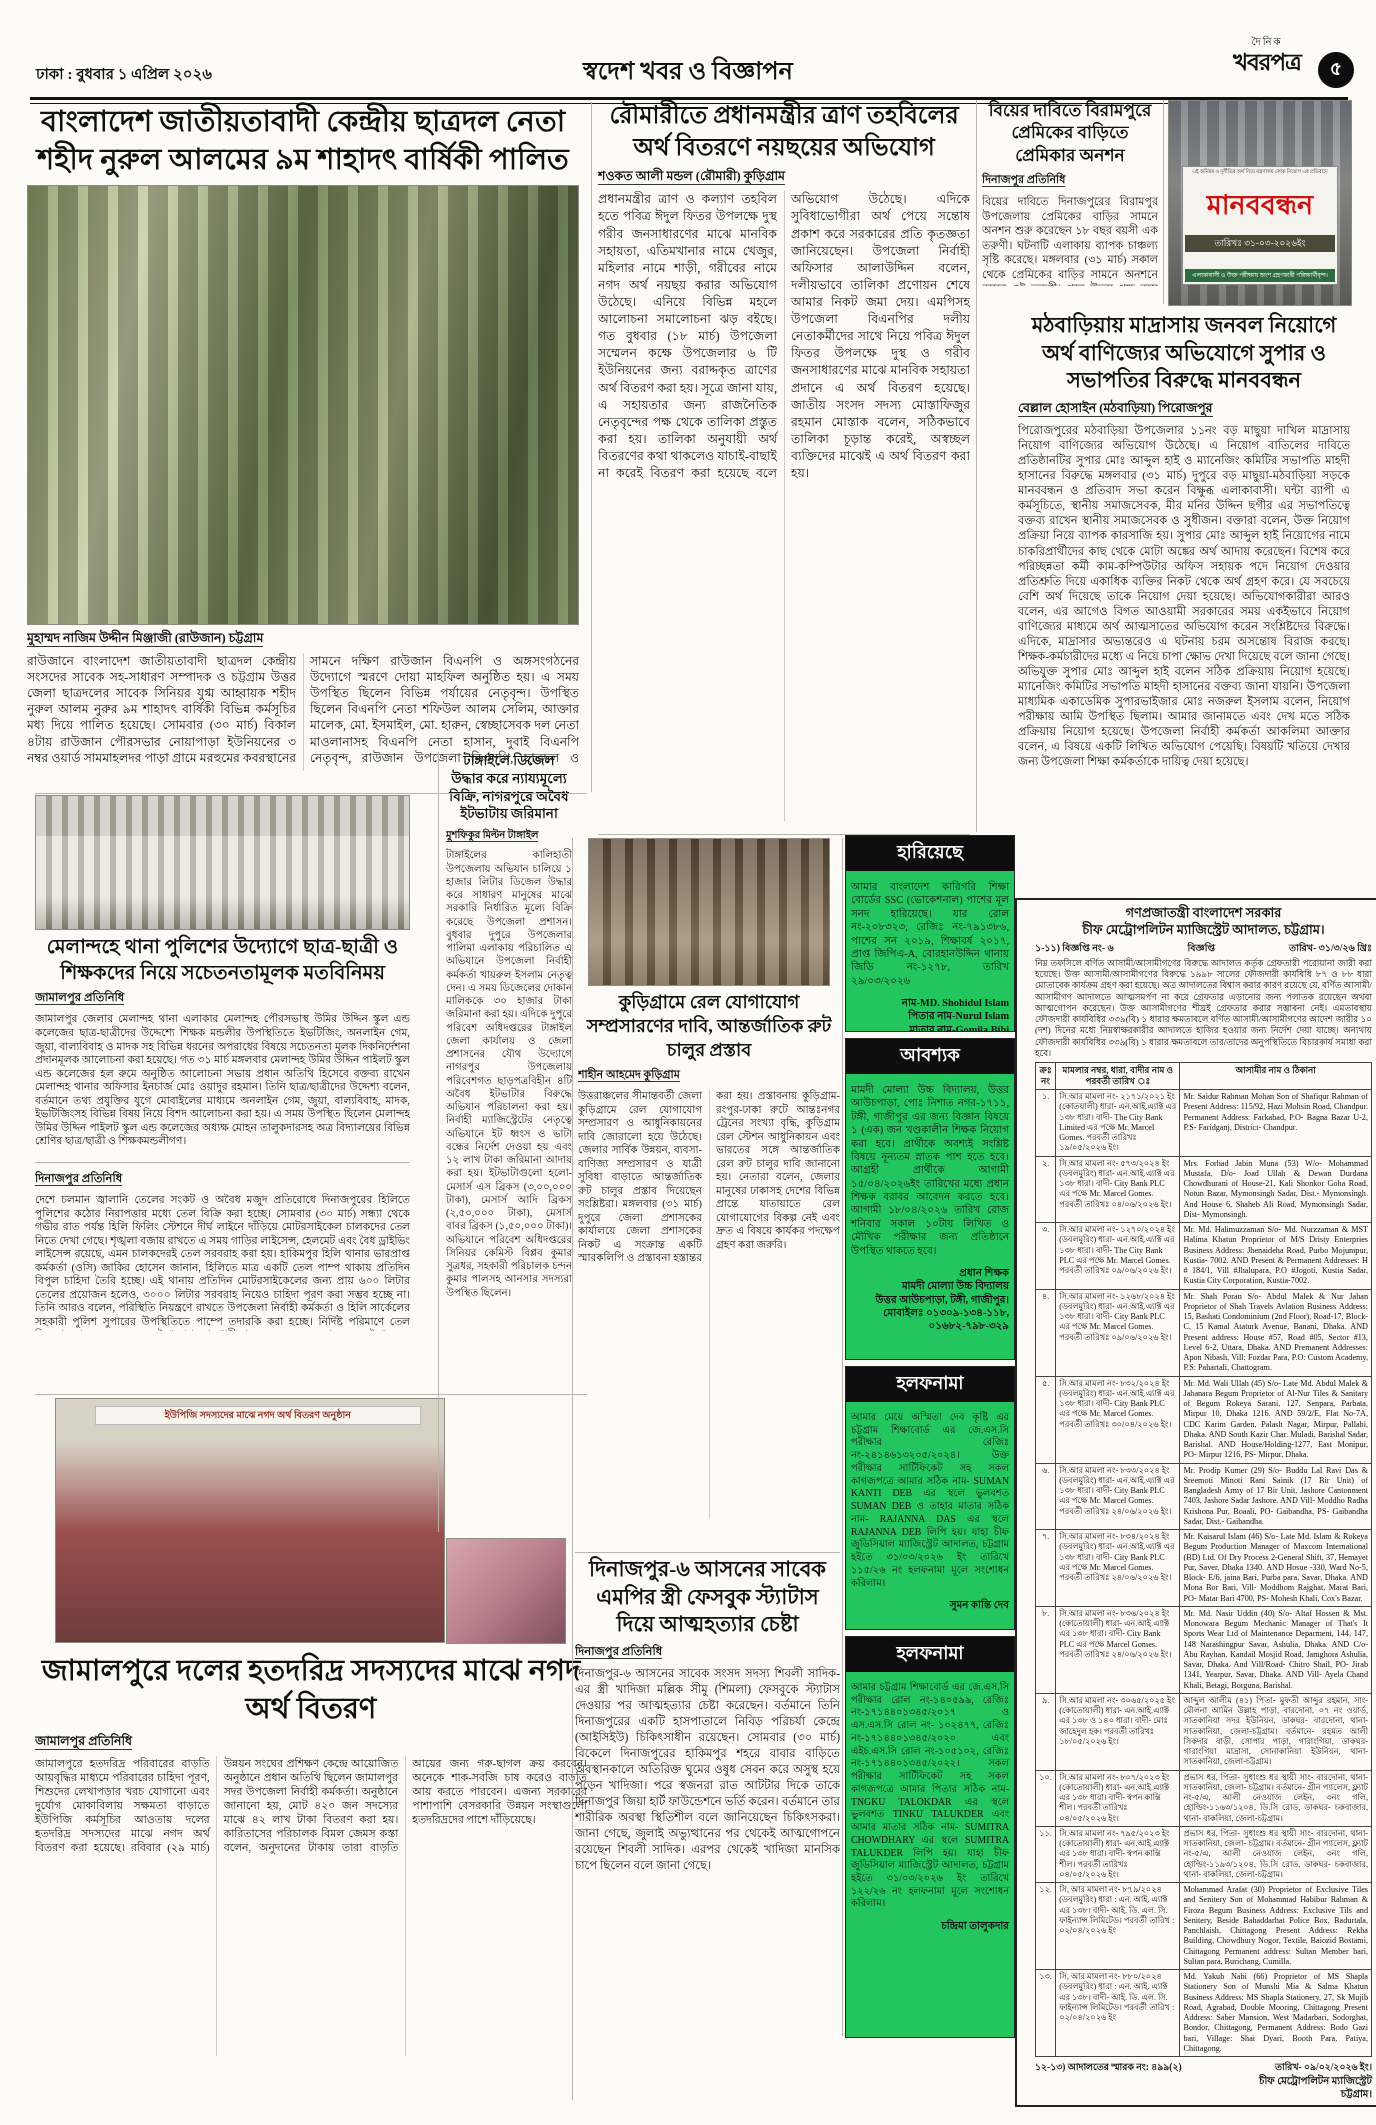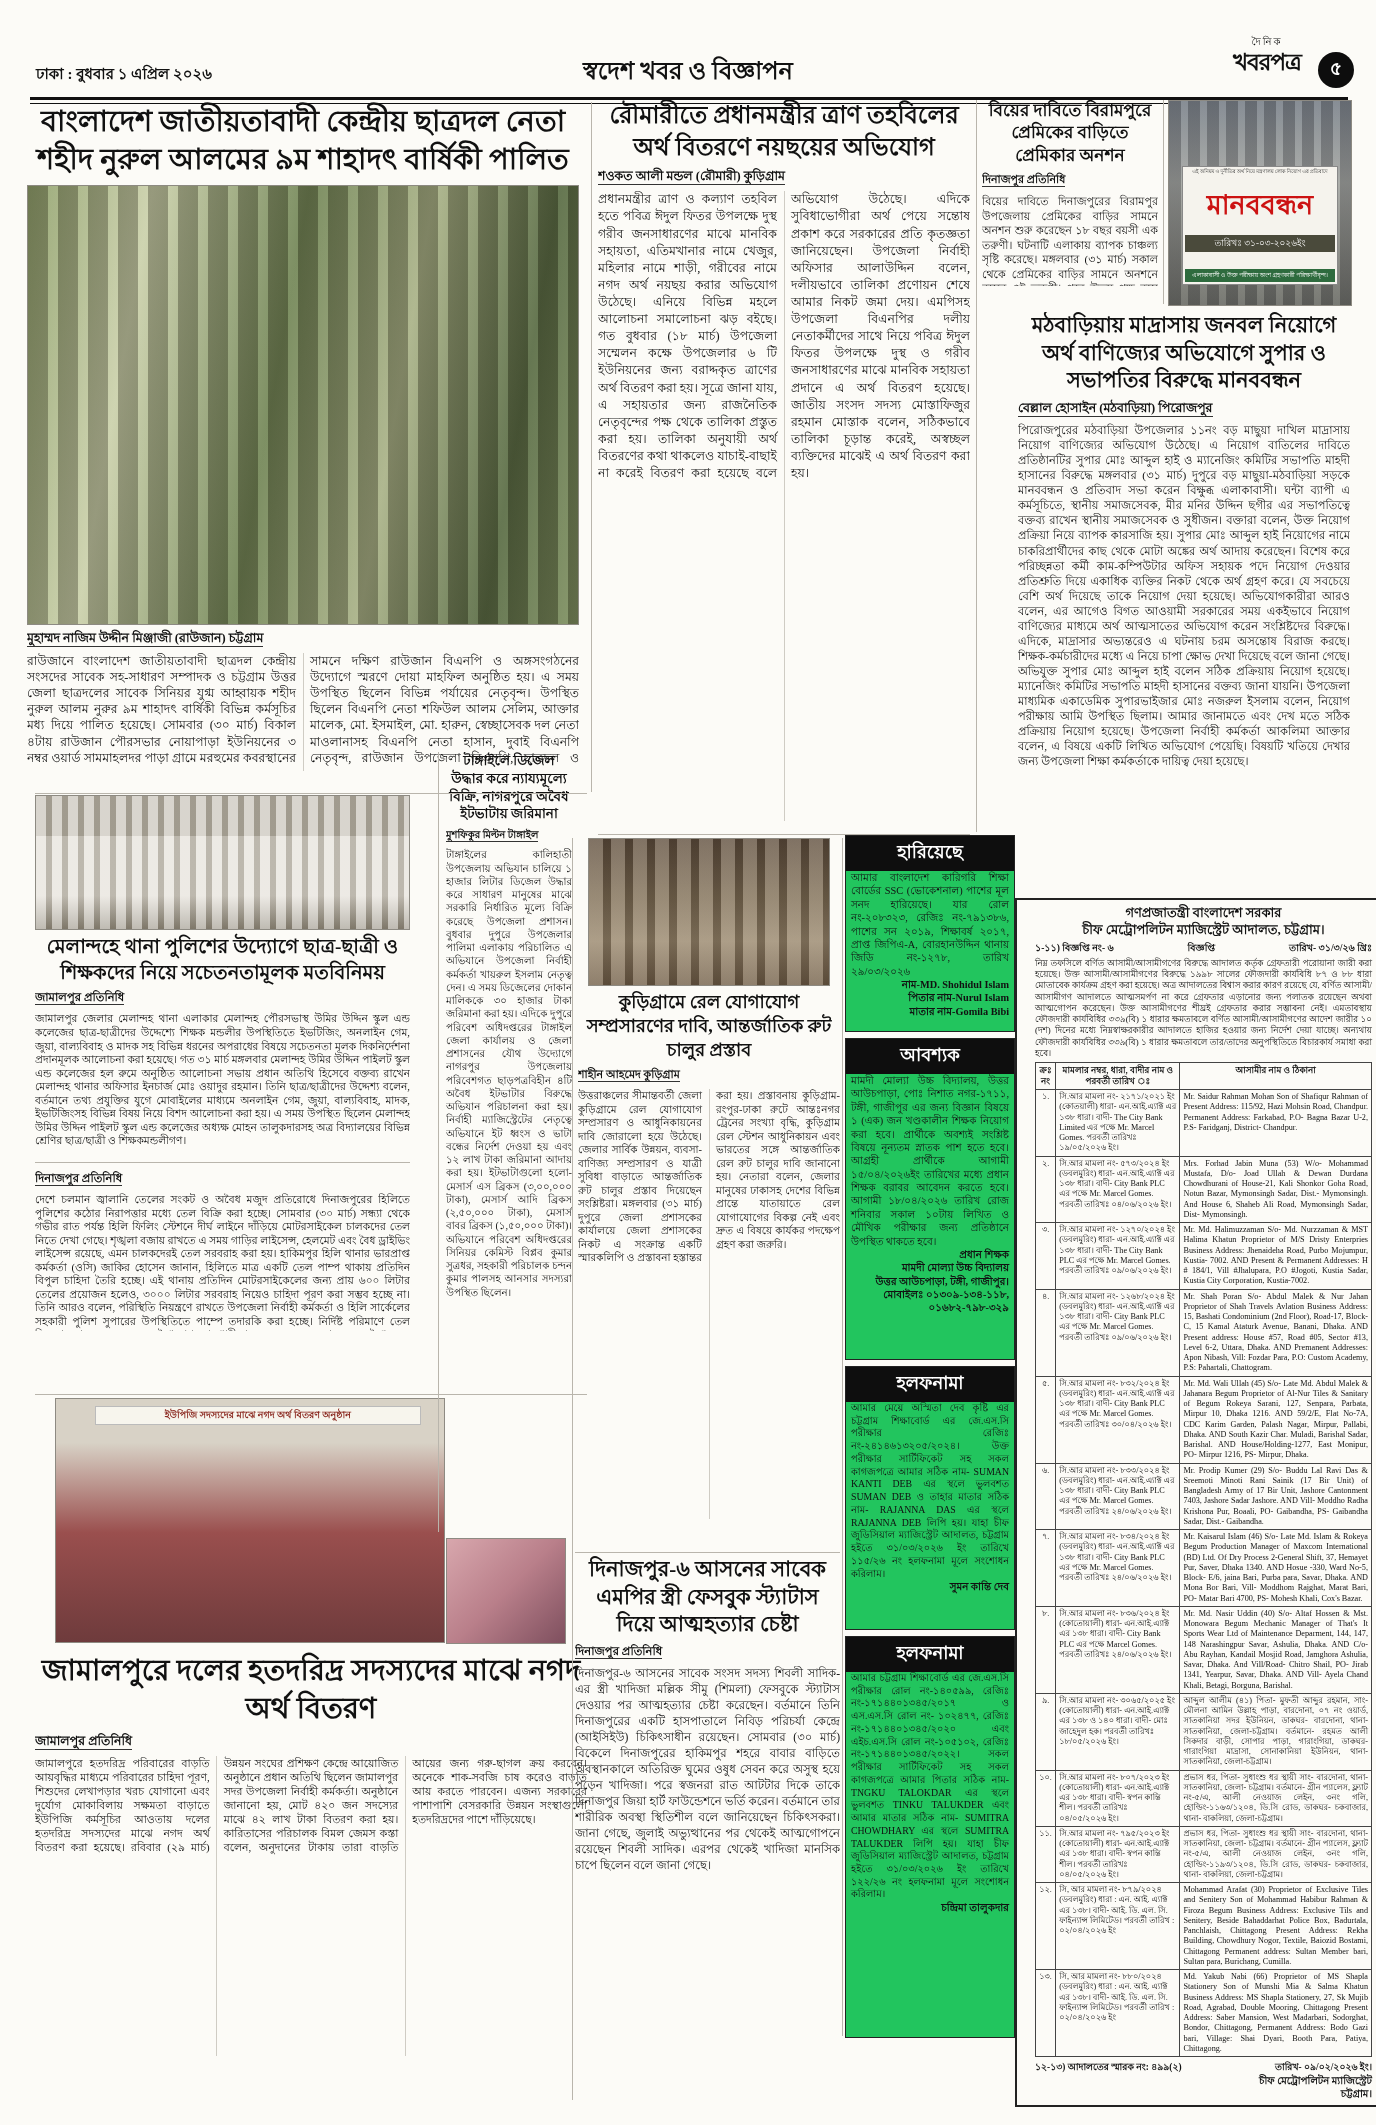--- a/index.html
+++ b/index.html
@@ -43,21 +43,21 @@
           display:flex;flex-direction:column;justify-content:space-between;text-align:center;padding:2px;}
   .banner .b-small{font-size:5px;line-height:1.25;color:#333;}
   .banner .b-title{color:#cc1212;font-weight:800;font-size:27px;line-height:1;}
   .banner .b-date{background:#4a4a3b;color:#fff;font-size:9px;padding:1px 0;}
   .banner .b-foot{background:#2e6b3e;color:#fff;font-size:6px;padding:1px 0;}
   .cash-banner{position:absolute;left:10%;right:6%;top:3%;background:rgba(250,247,240,.92);
           color:#8c2b22;font-size:9.5px;font-weight:bold;text-align:center;padding:1px 2px;border:1px solid #bbb;}
   
   .notice{position:absolute;border:1.5px solid #222;background:#22c55e;overflow:hidden;}
   .notice .n-title{background:#0e0e0e;color:#fff;text-align:center;font-size:18px;font-weight:800;padding:2px 0;}
-  .notice .n-body{padding:0 5px;font-size:10.3px;line-height:1.3;text-align:justify;}
+  .notice .n-body{padding:9px 5px;font-size:10.3px;line-height:1.3;text-align:justify;}
   .notice .n-sig{padding:0 5px 4px;font-size:10.3px;font-weight:bold;text-align:right;line-height:1.3;}
   
   .court{position:absolute;border:2px solid #222;background:#fcfbf7;padding:5px 18px;overflow:hidden;}
   .court .c-gov{text-align:center;font-weight:800;font-size:13px;line-height:1.3;}
   .court .c-ref{display:flex;justify-content:space-between;font-size:9.5px;font-weight:bold;margin-top:2px;}
   .court .c-intro{font-size:8.8px;line-height:1.28;text-align:justify;margin-top:2px;}
   .court table{width:100%;border-collapse:collapse;margin-top:3px;}
   .court th,.court td{border:1px solid #444;padding:2px 3px;vertical-align:top;font-size:8.2px;line-height:1.25;}
   .court th{font-size:8.8px;font-weight:bold;text-align:center;}
   .court td.no{width:6%;text-align:center;}

